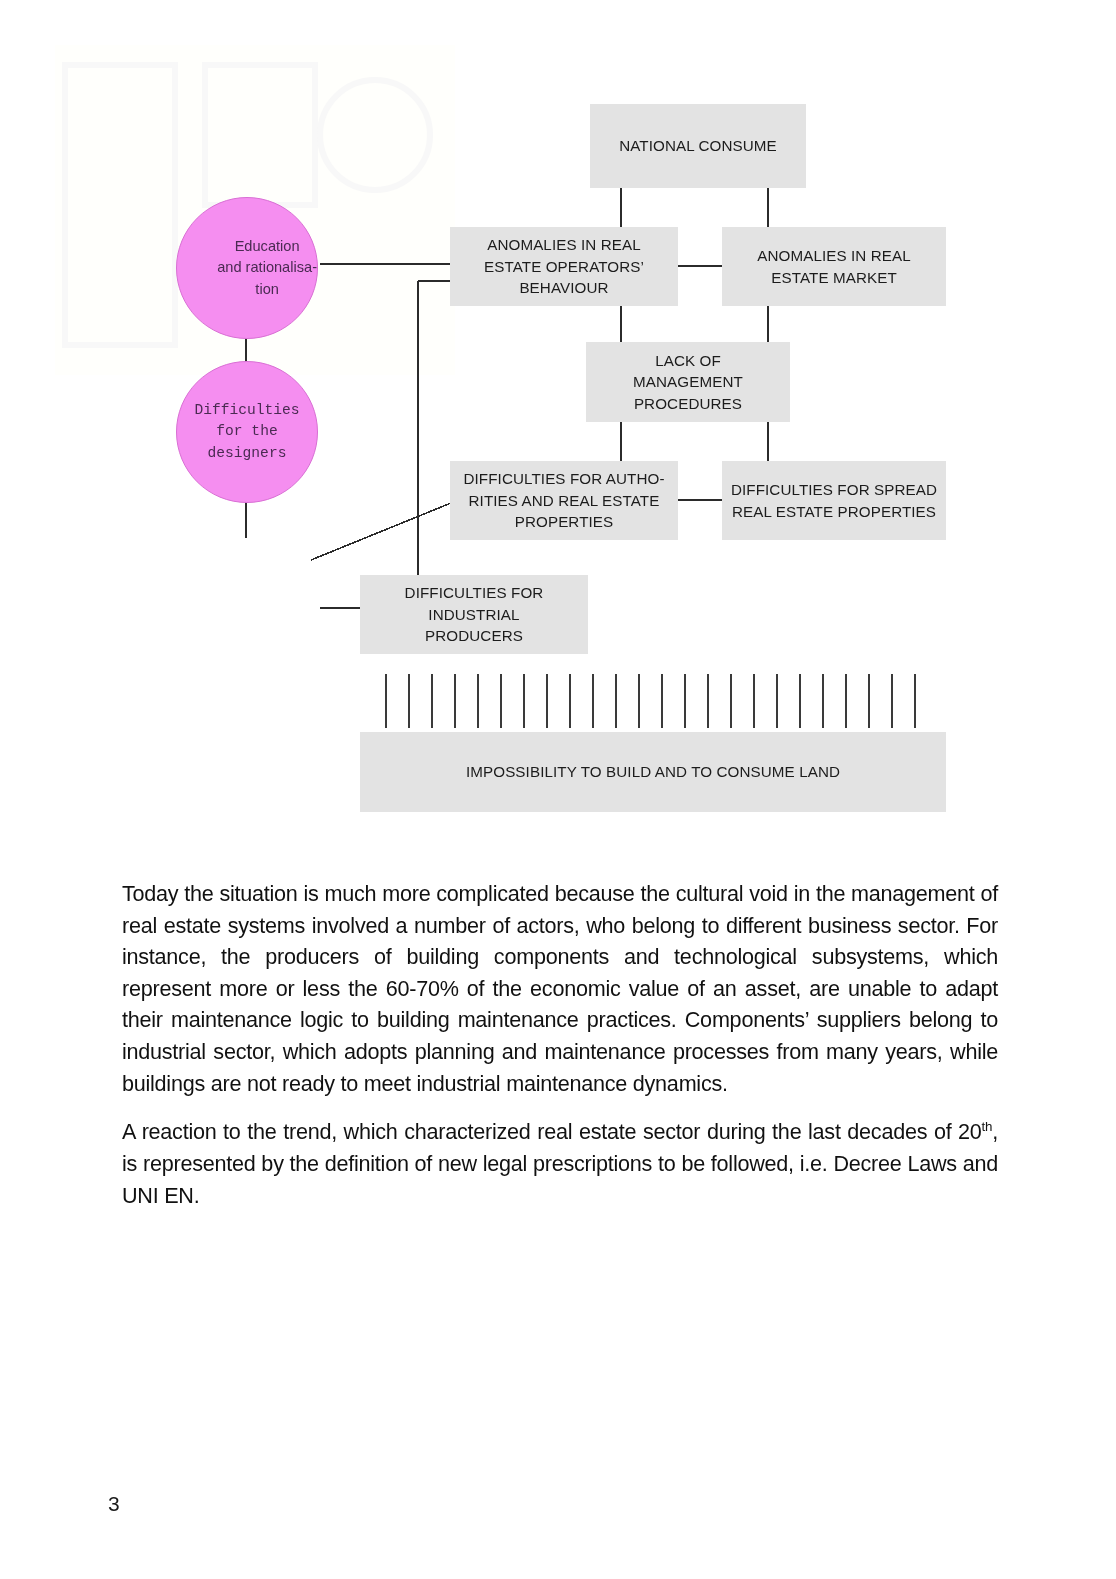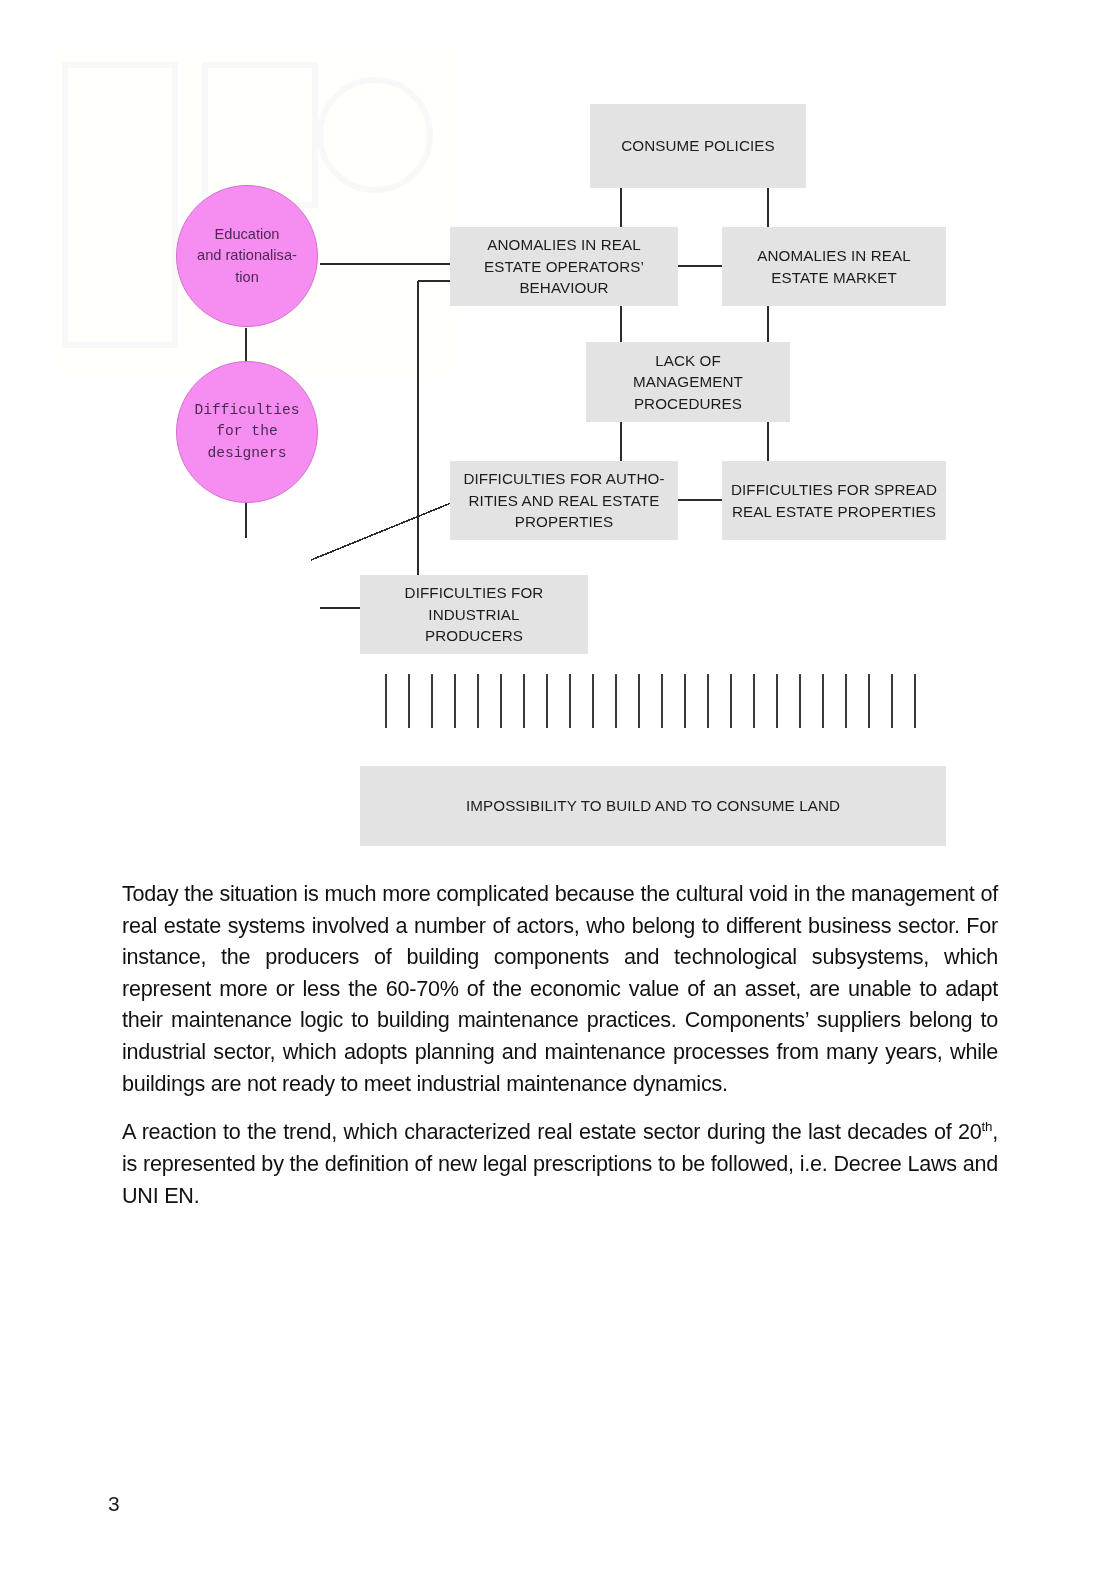--- a/index.html
+++ b/index.html
@@ -173,39 +173,39 @@
         <line x1="777" y1="674" x2="777" y2="728"></line>
         <line x1="800" y1="674" x2="800" y2="728"></line>
         <line x1="823" y1="674" x2="823" y2="728"></line>
         <line x1="846" y1="674" x2="846" y2="728"></line>
         <line x1="869" y1="674" x2="869" y2="728"></line>
         <line x1="892" y1="674" x2="892" y2="728"></line>
         <line x1="915" y1="674" x2="915" y2="728"></line>
       </g>
     </svg>
 
-    <div class="node circle" style="left:176px; top:185px; width:142px; height:142px;">
+    <div class="node circle" style="left:176px; top:197px; width:142px; height:142px;justify-content:flex-end;">
       <div>
         <div>Education</div>
         <div>and rationalisa-</div>
         <div>tion</div>
       </div>
     </div>
 
     <div class="node circle" style="left:176px; top:361px; width:142px; height:142px;font-family:Liberation Mono, monospace;">
       <div>
         <div>Difficulties</div>
         <div>for the designers</div>
       </div>
     </div>
 
 
     <div class="node box" style="left:590px; top:104px; width:216px; height:84px;">
       <div>
-        <div>CONSUME POLICIES</div>
+        <div>NATIONAL CONSUME</div>
       </div>
     </div>
 
     <div class="node box" style="left:450px; top:227px; width:228px; height:79px;">
       <div>
         <div>ANOMALIES IN REAL</div>
         <div>ESTATE OPERATORS’</div>
         <div>BEHAVIOUR</div>
       </div>
     </div>
@@ -241,21 +241,21 @@
     </div>
 
     <div class="node box" style="left:360px; top:575px; width:228px; height:79px;">
       <div>
         <div>DIFFICULTIES FOR</div>
         <div>INDUSTRIAL</div>
         <div>PRODUCERS</div>
       </div>
     </div>
 
-    <div class="node box" style="left:360px; top:766px; width:586px; height:80px;">
+    <div class="node box" style="left:360px; top:732px; width:586px; height:80px;">
       <div>
         <div>IMPOSSIBILITY TO BUILD AND TO CONSUME LAND</div>
       </div>
     </div>
 
   </div>
 
   <div id="bodytext">
     <p>Today the situation is much more complicated because the cultural void in the management of real estate systems involved a number of actors, who belong to different business sector. For instance, the producers of building components and technological subsystems, which represent more or less the 60-70% of the economic value of an asset, are unable to adapt their maintenance logic to building maintenance practices. Components’ suppliers belong to industrial sector, which adopts planning and maintenance processes from many years, while buildings are not ready to meet industrial maintenance dynamics.</p>
     <p><span>A reaction to the trend, which characterized real estate sector during the last decades of 20</span><sup>th</sup><span>, is represented by the definition of new legal prescriptions to be followed, i.e. Decree Laws and UNI EN.</span></p>

